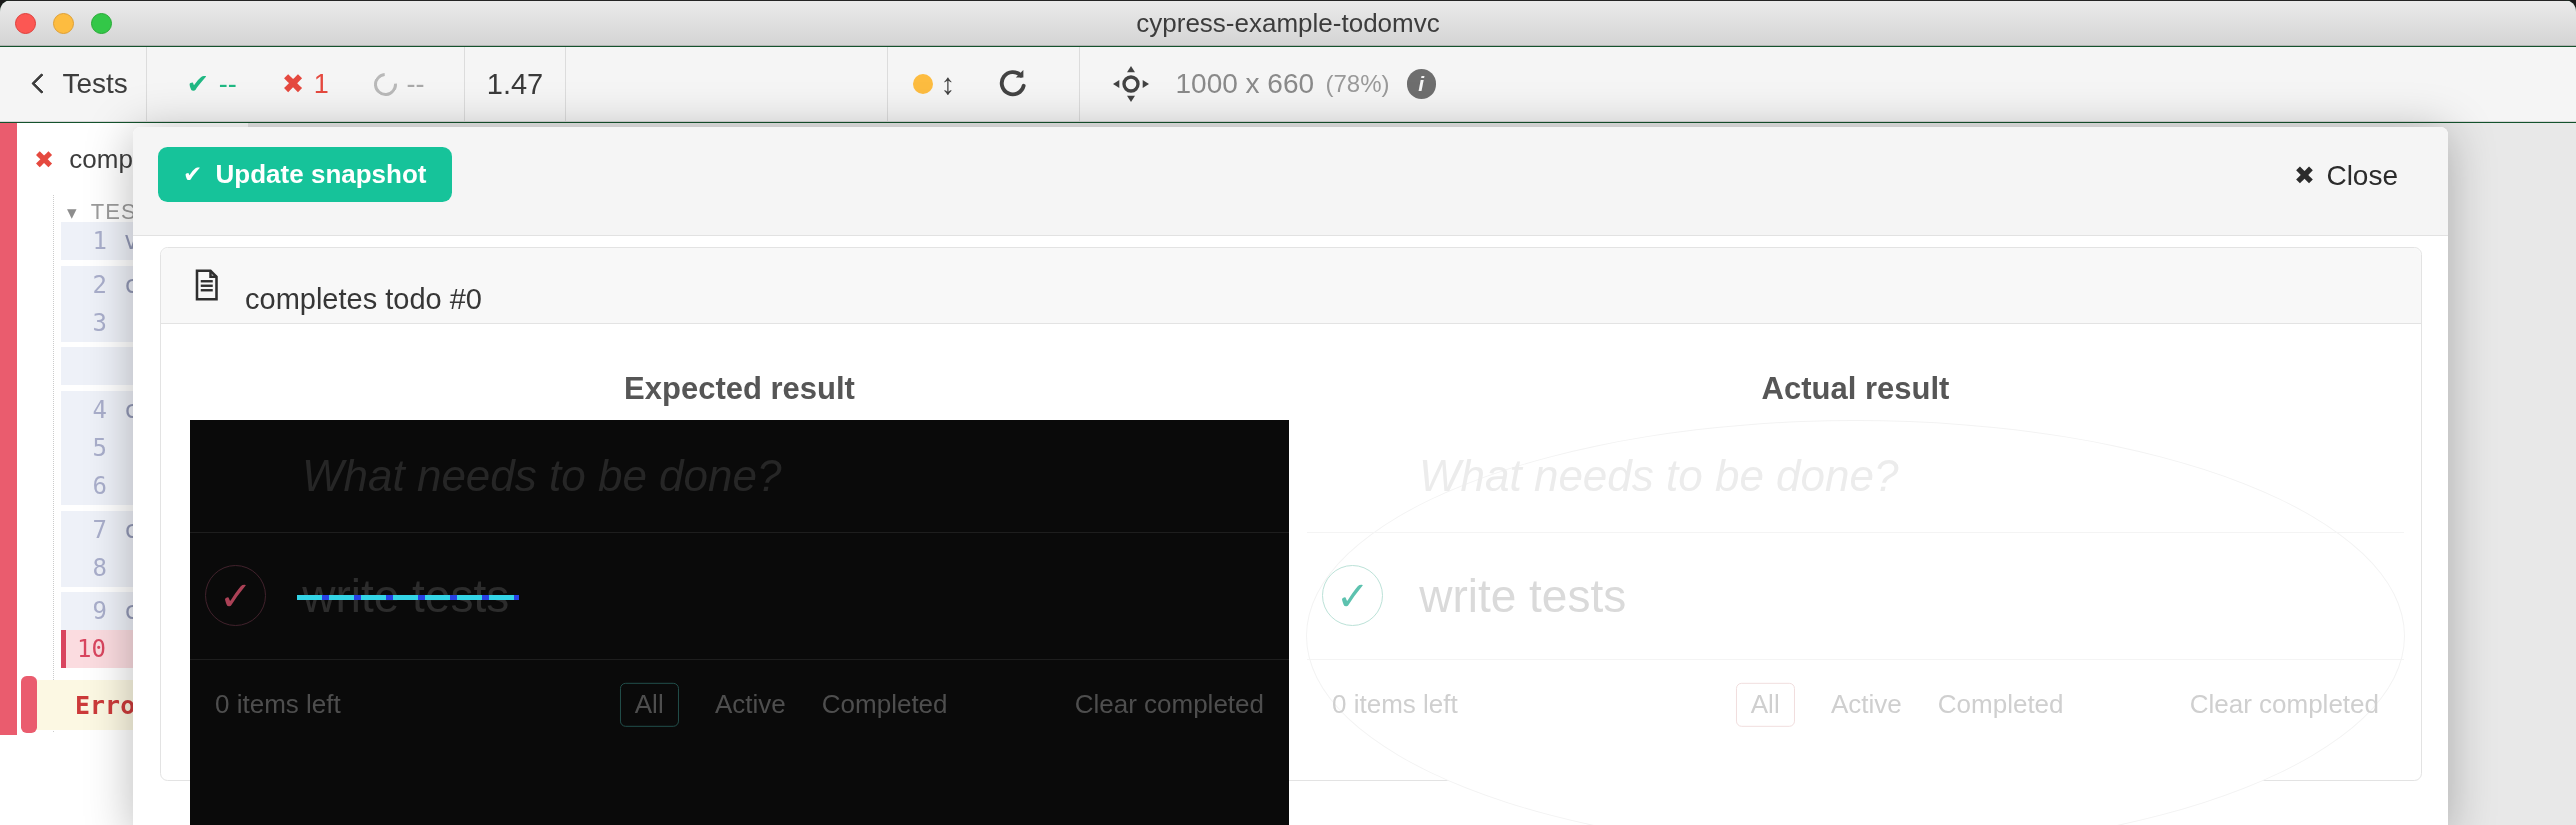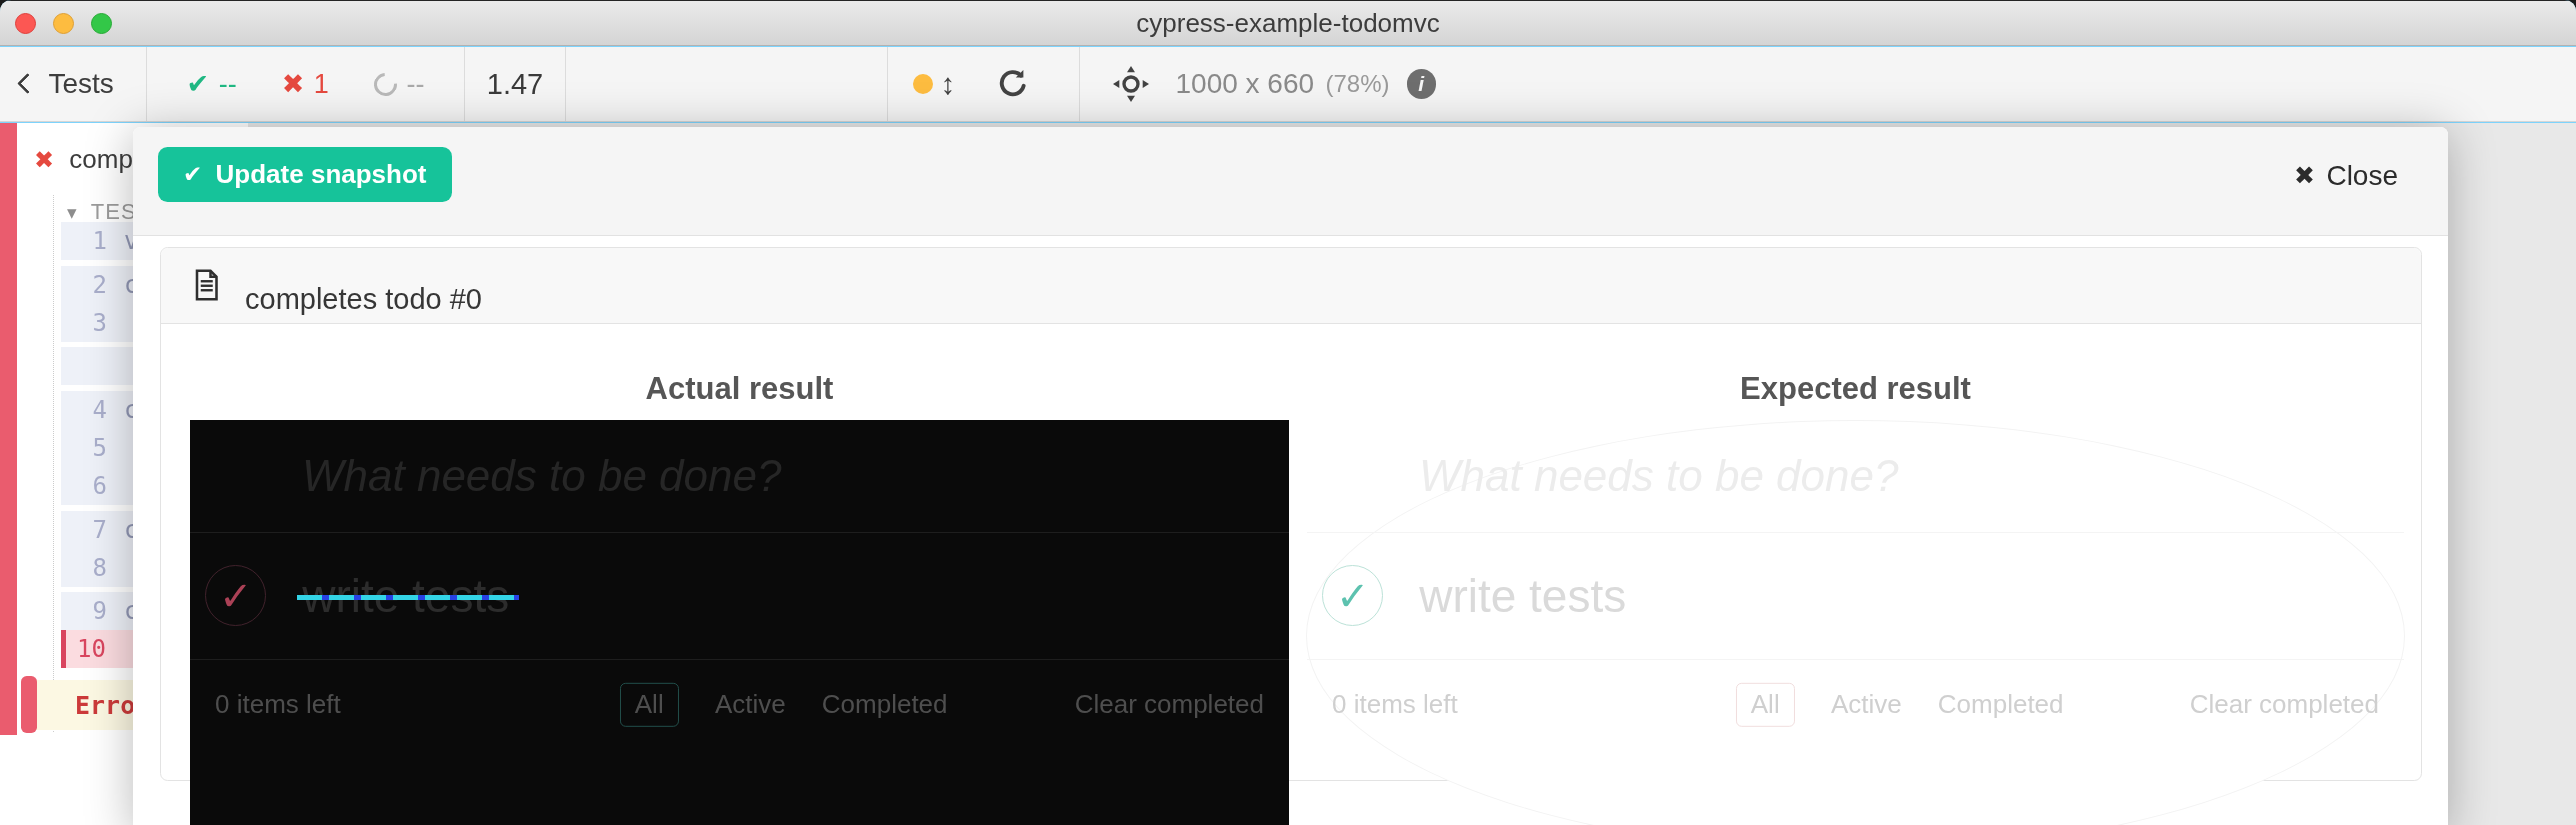--- a/index.html
+++ b/index.html
@@ -1,38 +1,38 @@
 <!DOCTYPE html>
 <html><head>
 <meta charset="utf-8">
 <style>
   * { margin:0; padding:0; box-sizing:border-box; }
   html,body { width:2576px; height:825px; background:#1b1b1b; overflow:hidden;
     font-family:"Liberation Sans","DejaVu Sans",sans-serif; }
-  .window { position:relative; width:2576px; height:825px; background:#7dd3fc;
+  .window { position:relative; width:2576px; height:825px; background:#14532d;
     border-radius:11.4px 11.4px 0 0; overflow:hidden; }
 
   
   .titlebar { position:absolute; top:0; left:0; right:0; height:46px;
     background:linear-gradient(#eaeaea,#d4d4d4); border-bottom:1px solid #b2b2b2;
     border-top:1.9px solid #242424; }
   .lights { position:absolute; left:15.2px; top:12.4px; display:flex; gap:17px; }
   .light { width:21px; height:21px; border-radius:50%; }
   .light.red { background:#fc5753; border:1px solid #df3e3a; }
   .light.yellow { background:#fdbc40; border:1px solid #de9f34; }
   .light.green { background:#33c748; border:1px solid #27aa35; }
   .win-title { position:absolute; left:0; right:0; top:0; height:46px; line-height:44px;
     text-align:center; font-size:26px; color:#3c3c3c; }
 
   
   .toolbar { position:absolute; top:47px; left:0; right:0; height:75px; background:#f5f5f5;
     border-bottom:1px solid #d6d6d6; display:flex; color:#444; }
   .tb-sec { display:flex; align-items:center; height:100%; flex:0 0 auto; }
   .tb-sec.bl { border-left:1px solid #dcdcdc; }
-  .sec-a { width:146px; padding-left:20px; gap:13.3px; font-size:28px; color:#3d3d3d; }
+  .sec-a { width:146px; padding-left:34px; gap:13.3px; font-size:28px; color:#3d3d3d; }
   .chev { width:15.2px; height:15.2px; border-left:3.8px solid #3d3d3d; border-bottom:3.8px solid #3d3d3d;
     transform:rotate(45deg); border-radius:1.9px; }
   .sec-b { width:318px; justify-content:space-around; padding:0 17px; }
   .stat { display:flex; align-items:center; gap:9.5px; font-size:27px; }
   .stat .glyph { font-size:27px; }
   .pass { color:#20b883; } .fail { color:#e5493f; }
   .pend-ic { width:23px; height:23px; border:3.8px solid #b9b9b9; border-radius:50%;
     border-top-color:transparent; transform:rotate(40deg); }
   .pend-num { color:#a9a9a9; }
   .sec-c { width:101px; justify-content:center; font-size:29px; color:#3a3a3a; }
@@ -283,22 +283,22 @@
             <path d="M6 2.5 h9 l4 4 V21.5 H6 Z" fill="none" stroke="#2f2f2f" stroke-width="1.7"></path>
             <path d="M15 2.5 v4 h4" fill="none" stroke="#2f2f2f" stroke-width="1.7"></path>
             <line x1="8.5" y1="9.5" x2="16.5" y2="9.5" stroke="#2f2f2f" stroke-width="1.6"></line>
             <line x1="8.5" y1="12.5" x2="16.5" y2="12.5" stroke="#2f2f2f" stroke-width="1.6"></line>
             <line x1="8.5" y1="15.5" x2="16.5" y2="15.5" stroke="#2f2f2f" stroke-width="1.6"></line>
           </svg>
           <span class="card-title">completes todo #0</span>
         </div>
         <div class="card-body">
           <div class="headings">
+            <div class="heading">Expected result</div>
             <div class="heading">Actual result</div>
-            <div class="heading">Expected result</div>
           </div>
           <div class="shots">
 
             <div class="shot dark">
               <div class="row-input">
                 <span class="ph">What needs to be done?</span>
               </div>
               <div class="divider"></div>
               <div class="row-todo">
                 <span class="toggle">

